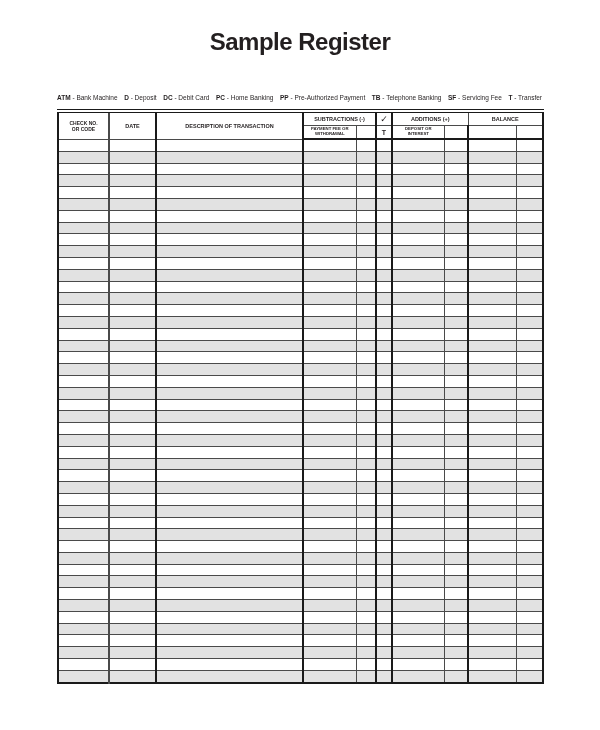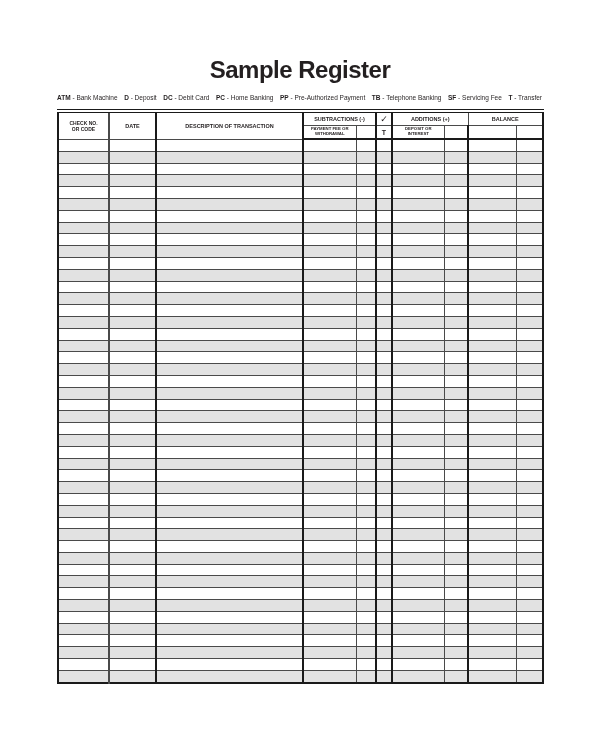--- a/index.html
+++ b/index.html
@@ -7,21 +7,21 @@
     --grid:#4a4a4a;
     --frame:#1a1a1a;
     --text:#231f20;
   }
   html,body{margin:0;padding:0;background:#ffffff;}
   body{
     width:600px;height:730px;position:relative;overflow:hidden;
     font-family:"Liberation Sans","DejaVu Sans",sans-serif;color:var(--text);
   }
   .title{
-    position:absolute;top:56px;left:0;width:600px;margin:0;
+    position:absolute;top:28px;left:0;width:600px;margin:0;
     text-align:center;font-size:24px;font-weight:bold;letter-spacing:-0.5px;
     color:var(--text);
   }
   .legend{
     position:absolute;top:95px;left:57px;width:485px;
     display:flex;justify-content:space-between;align-items:baseline;
     font-size:6.5px;line-height:1;white-space:nowrap;color:var(--text);
   }
   .legend-item b{font-weight:bold;}
   .table-wrap{position:absolute;top:109px;left:57px;width:485px;}

